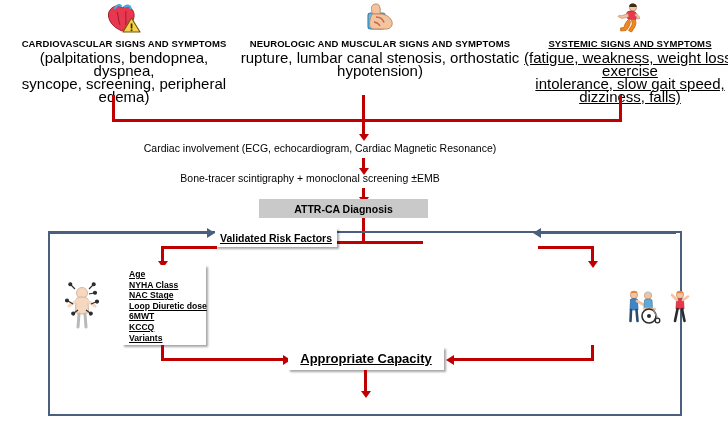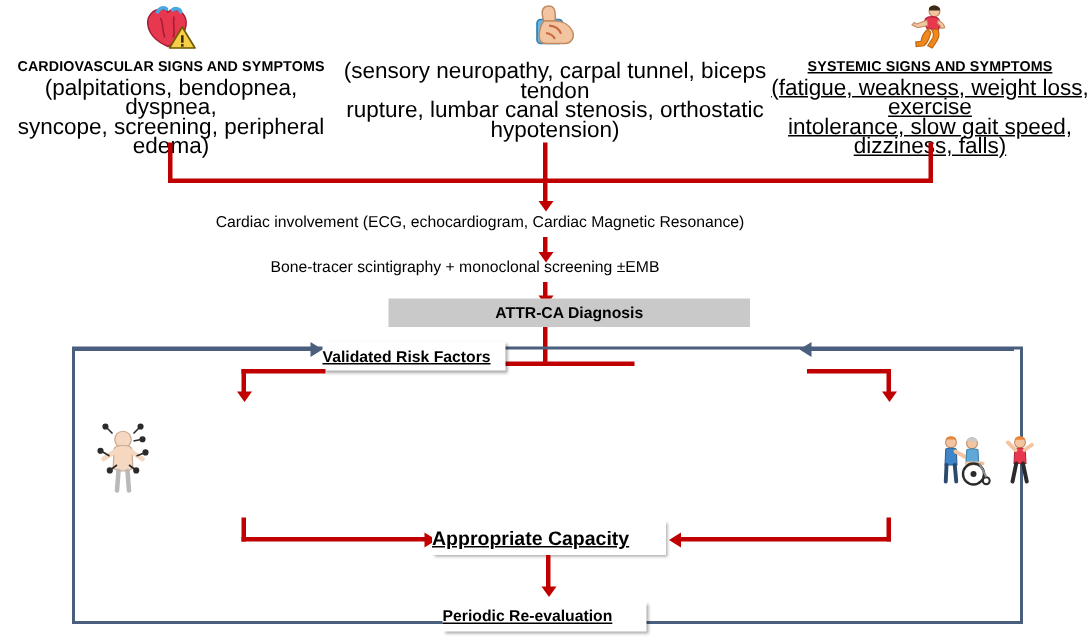--- a/index.html
+++ b/index.html
@@ -27,37 +27,37 @@
     border-top:5px solid transparent;border-bottom:5px solid transparent;
     border-right:8px solid #C00000;}
   .bar-right{position:absolute;width:0;height:0;
     border-top:5px solid transparent;border-bottom:5px solid transparent;
     border-left:8px solid #4A5E7E;}
   .bar-left{position:absolute;width:0;height:0;
     border-top:5px solid transparent;border-bottom:5px solid transparent;
     border-right:8px solid #4A5E7E;}
 
   
-  .sym-col{position:absolute;text-align:center;}
+  .sym-col{position:absolute;text-align:center;padding-left:10px;}
   .sym-icon{display:block;margin:0 auto 2px auto;line-height:1;}
   .sym-title{font-weight:bold;font-size:9.5px;letter-spacing:.1px;white-space:nowrap;}
   .sym-body{font-size:15px;line-height:13px;margin-top:2px;}
 
   
   .mid-text{position:absolute;font-size:10.5px;text-align:center;white-space:nowrap;}
 
   
   .grey-bar{position:absolute;background:#C9C9C9;display:flex;
     align-items:center;justify-content:center;
     font-weight:bold;font-size:10.5px;}
 
   
   .wbox{position:absolute;background:#fff;
     box-shadow:1.5px 1.5px 2px rgba(0,0,0,.35);
-    display:flex;align-items:center;}
+    display:flex;align-items:center;justify-content:center;}
   .wbox .lbl{font-weight:bold;text-decoration:underline;white-space:nowrap;}
 
   .box-vrf .lbl,.box-cga .lbl{font-size:10.5px;}
   .box-therapy .lbl{font-size:13px;}
   .box-reeval .lbl{font-size:10.5px;}
 
   
   .listbox{position:absolute;background:#fff;
     box-shadow:1.5px 1.5px 2px rgba(0,0,0,.35);
     padding:4px 6px 5px 7px;box-sizing:border-box;}
@@ -99,22 +99,22 @@
   <div class="sym-col" style="left:228px;top:2px;width:284px;">
     <span class="sym-icon iconwrap">
       <svg width="34" height="32" viewBox="0 0 34 32">
         <rect x="5" y="11" width="17" height="16" rx="2.5" fill="#63B8E8" stroke="#2F7FB0" stroke-width="1.1"></rect>
         <path d="M13 2 C9.5 2 8 4.5 8.5 7.5 C9 10.5 9.5 12 9.5 12 L17 12 C17 12 17.5 9 17 6 C16.6 3.4 15.5 2 13 2 Z" fill="#F2C4A0" stroke="#C08A63" stroke-width="1"></path>
         <path d="M9.5 12 C9.5 12 13 12 17 12 C22 12 26.5 14.5 28.5 18.5 C30.5 22.5 28 27 23.5 27 L11 27 C8 27 6.5 25 6.5 22 C6.5 17 8 14 9.5 12 Z" fill="#F2C4A0" stroke="#C08A63" stroke-width="1"></path>
         <path d="M13 15 C17 15 20 17.5 21 20.5" fill="none" stroke="#C9683E" stroke-width="1.5"></path>
         <path d="M11 20 C14 20.5 16 22 17 24" fill="none" stroke="#C9683E" stroke-width="1.3"></path>
       </svg>
     </span>
+    <div class="sym-title">NEUROLOGIC AND MUSCULAR SIGNS AND SYMPTOMS</div>
     <div class="sym-body">
-      <div>(sensory neuropathy,  carpal tunnel, biceps tendon</div>
       <div>rupture, lumbar canal stenosis, orthostatic hypotension)</div>
     </div>
   </div>
 
   <div class="sym-col" style="left:512px;top:2px;width:216px;text-decoration:underline;">
     <span class="sym-icon iconwrap">
       <svg width="30" height="32" viewBox="0 0 30 32">
         <circle cx="18" cy="5.5" r="3.6" fill="#F2C4A0" stroke="#C08A63" stroke-width=".8"></circle>
         <path d="M14.3 3.4 C15.4 1 19.8 1 21.4 3.4 C21.8 4.2 21.6 5 21.6 5 L14.4 5 Z" fill="#3A2A18"></path>
         <path d="M12 10.5 C14 8.5 19 8.5 21 11 C22 12.3 21.6 16 20.5 18 L13 17 C12 15 11 12 12 10.5 Z" fill="#E8384F" stroke="#B42335" stroke-width=".8"></path>
@@ -143,21 +143,21 @@
   <div class="mid-text" style="left:0;top:142px;width:640px;">Cardiac involvement (ECG, echocardiogram, Cardiac Magnetic Resonance)</div>
 
   <div class="vline" style="left:362px;top:158px;height:12px;"></div>
   <div class="ar-down" style="left:358.5px;top:168px;"></div>
 
   <div class="mid-text" style="left:0;top:172px;width:620px;">Bone-tracer scintigraphy + monoclonal screening ±EMB</div>
 
   <div class="vline" style="left:362px;top:188px;height:11px;"></div>
   <div class="ar-down" style="left:358.5px;top:197px;"></div>
 
-  <div class="grey-bar" style="left:259px;top:199px;width:241px;height:19px;">
+  <div class="grey-bar" style="left:259px;top:199px;width:169px;height:19px;">
     <span>ATTR-CA Diagnosis</span>
   </div>
 
   <div class="vline" style="left:362px;top:218px;height:26px;"></div>
 
   <div class="hline" style="left:333px;top:241px;width:90px;"></div>
   <div class="hline" style="left:333px;top:241px;width:2px;"></div>
 
   <div class="outerbox" style="left:48px;top:231px;width:630px;height:181px;"></div>
 
@@ -173,20 +173,31 @@
 
 
   <div class="hline" style="left:161px;top:246px;width:56px;"></div>
   <div class="vline" style="left:161px;top:246px;height:17px;"></div>
   <div class="ar-down" style="left:157.5px;top:261px;"></div>
 
   <div class="hline" style="left:538px;top:246px;width:56px;"></div>
   <div class="vline" style="left:591px;top:246px;height:17px;"></div>
   <div class="ar-down" style="left:587.5px;top:261px;"></div>
 
+  <div class="listbox" style="left:122px;top:265px;width:84px;height:80px;">
+    <ul>
+      <li>Age</li>
+      <li>NYHA Class</li>
+      <li>NAC Stage</li>
+      <li>Loop Diuretic dose</li>
+      <li>6MWT</li>
+      <li>KCCQ</li>
+      <li>Variants</li>
+    </ul>
+  </div>
 
 
   <span class="abs iconwrap" style="left:60px;top:282px;">
     <svg width="44" height="48" viewBox="0 0 44 48">
       <circle cx="22" cy="11" r="5.5" fill="#F6D7C0" stroke="#C9A98F" stroke-width=".8"></circle>
       <path d="M16 18 C16 16 18.5 15 22 15 C25.5 15 28 16 28 18 L28.5 29 C28.5 31 26 32 22 32 C18 32 15.5 31 15.5 29 Z" fill="#F6D7C0" stroke="#C9A98F" stroke-width=".8"></path>
       <path d="M16.5 19 L9 24" fill="none" stroke="#F6D7C0" stroke-width="3.2" stroke-linecap="round"></path>
       <path d="M27.5 19 L35 24" fill="none" stroke="#F6D7C0" stroke-width="3.2" stroke-linecap="round"></path>
       <path d="M19 32 L18 45" fill="none" stroke="#B9B9B9" stroke-width="3" stroke-linecap="round"></path>
       <path d="M25 32 L26 45" fill="none" stroke="#B9B9B9" stroke-width="3" stroke-linecap="round"></path>
@@ -246,17 +257,14 @@
   <div class="hline" style="left:452px;top:358px;width:142px;"></div>
   <div class="ar-left" style="left:446px;top:354.5px;"></div>
 
   <div class="wbox box-therapy" style="left:288px;top:347px;width:156px;height:23px;">
     <span class="lbl">Appropriate Capacity</span>
   </div>
 
   <div class="vline" style="left:364px;top:370px;height:23px;"></div>
   <div class="ar-down" style="left:360.5px;top:391px;"></div>
 
-  <div class="wbox box-reeval" style="left:295px;top:401px;width:136px;height:20px;">
-    <span class="lbl">Periodic Re-evaluation</span>
-  </div>
 
 </div>
 
 </body></html>

